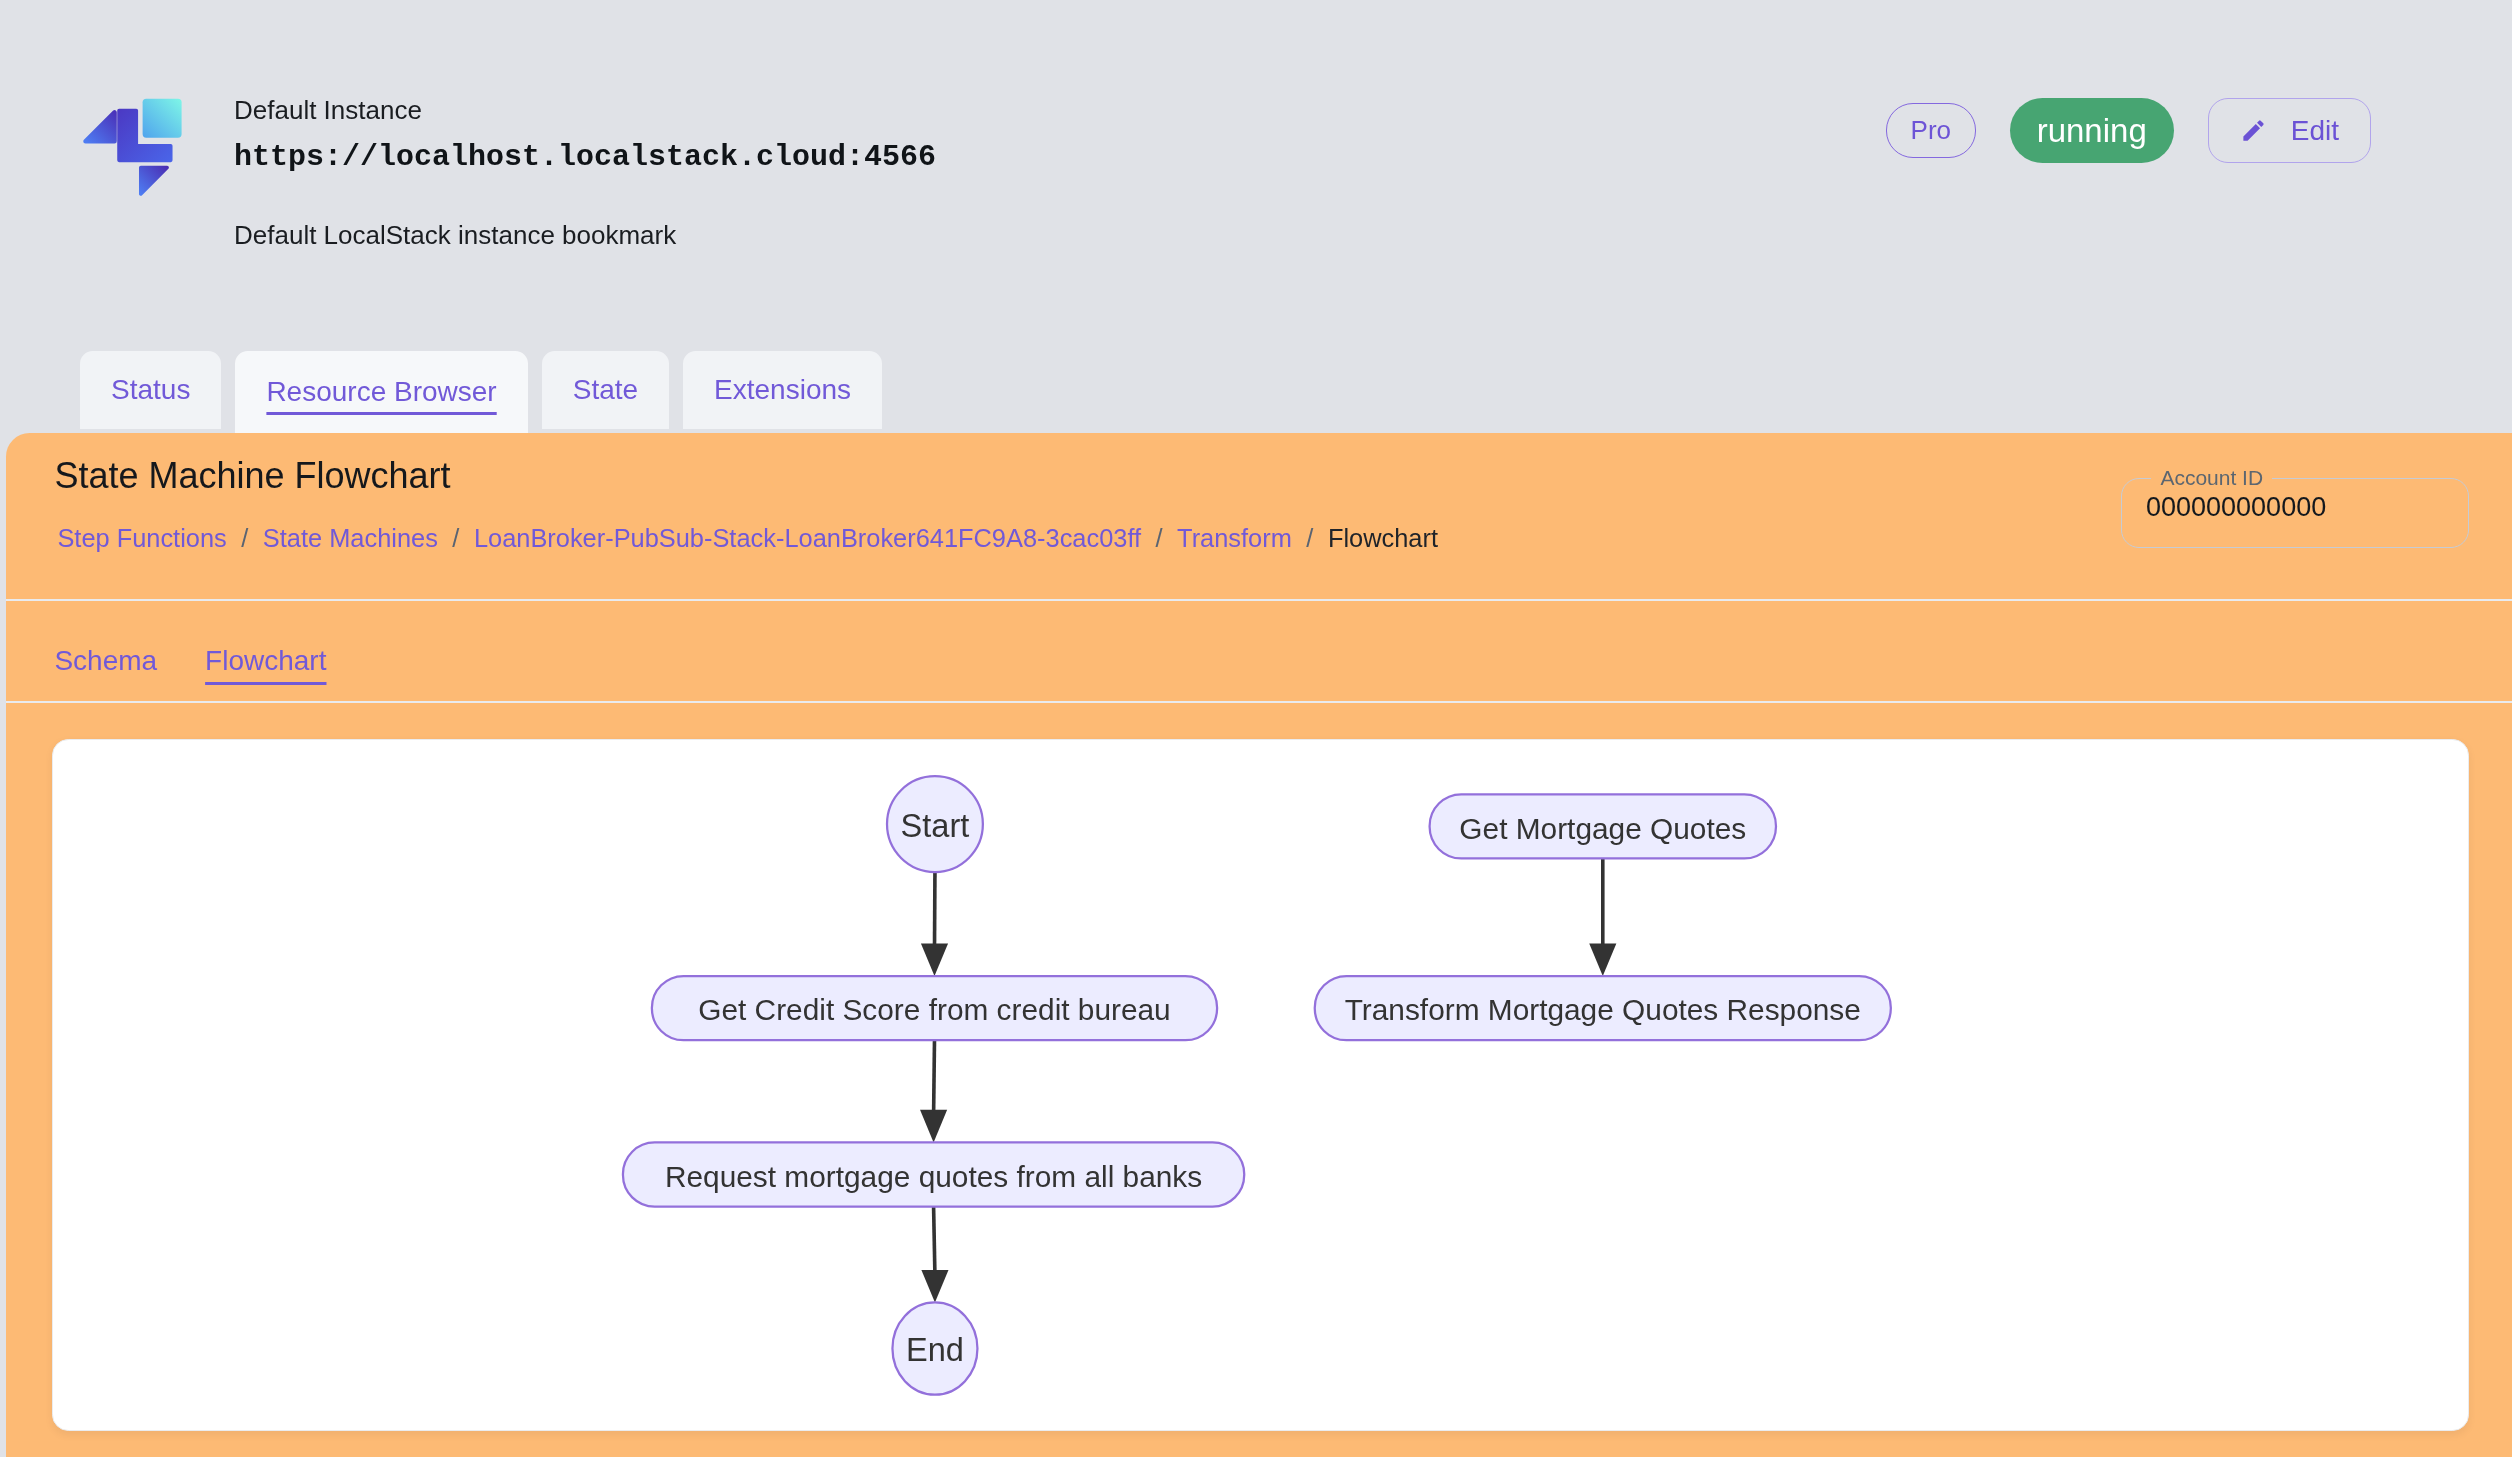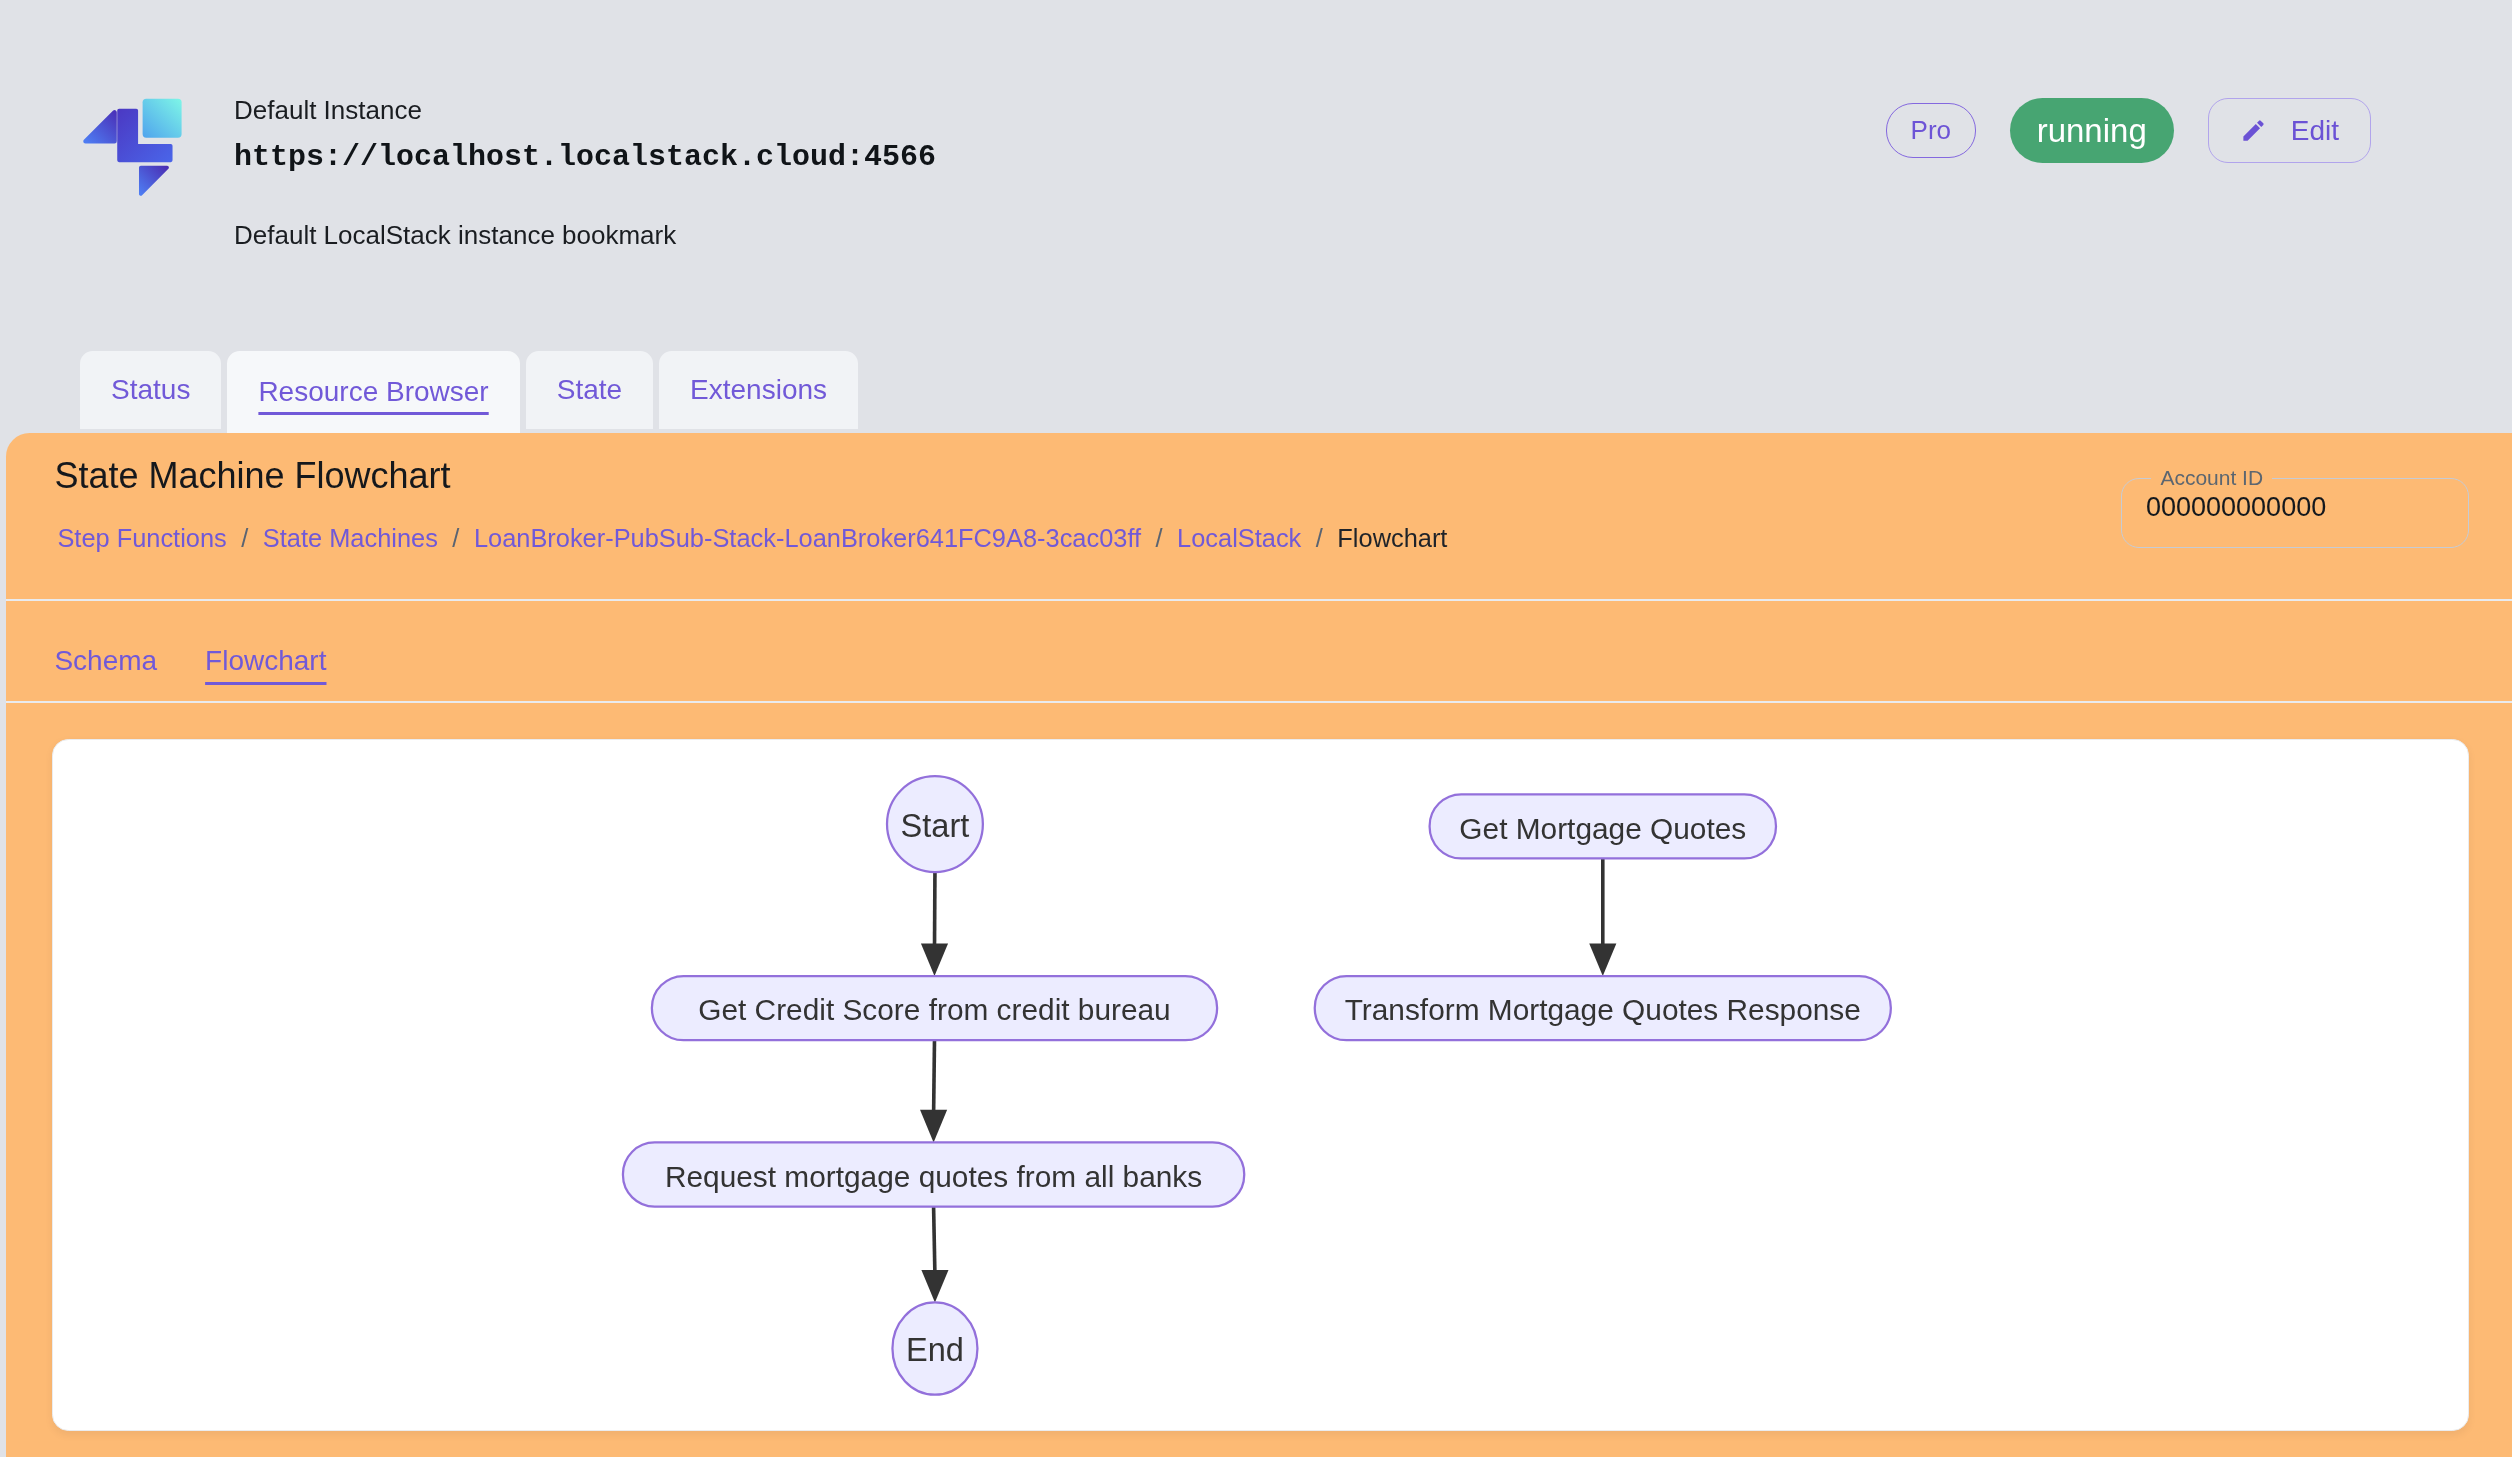--- a/index.html
+++ b/index.html
@@ -23,21 +23,21 @@
   .chip-pro { border:1.8px solid #8468DF; color:#6D54D6; border-radius:27px;
               padding:11px 23.6px; font-size:26px; background:transparent; }
   .chip-running { background:#47A572; color:#FFFFFF; border-radius:33px;
                   padding:13.6px 27px; font-size:33px; }
   .btn-edit { display:flex; align-items:center; gap:24px; border:1.8px solid #B1A4EC;
               color:#6B52D5; border-radius:20px; padding:15.4px 31px; font-size:28px;
               background:transparent; cursor:pointer; font-family:inherit; }
   .btn-edit svg { width:27px; height:27px; }
 
   
-  .tabs { position:absolute; left:80px; top:351px; display:flex; gap:6px; align-items:flex-start; }
+  .tabs { position:absolute; left:80px; top:351px; display:flex; gap:14px; align-items:flex-start; }
   .tab { background:#F1F3F6; border-radius:12.7px 12.7px 0 0; padding:0 31px; height:78px;
          display:flex; align-items:center; font-size:28px; color:#7159D8;
          text-decoration:none; cursor:pointer; }
   .tab.active { background:#F6F8FA; height:82px; text-decoration:underline;
                 text-underline-offset:11px; text-decoration-thickness:2.7px; }
 
   
   .panel { position:absolute; left:6.4px; top:433px; right:0; bottom:0;
            background:#fdba74; border-top-left-radius:23.6px; }
 
@@ -132,21 +132,21 @@
 
   <div class="page-title">State Machine Flowchart</div>
 
   <div class="breadcrumb">
     <a class="crumb">Step Functions</a>
     <span class="crumb-sep">/</span>
     <a class="crumb">State Machines</a>
     <span class="crumb-sep">/</span>
     <a class="crumb">LoanBroker-PubSub-Stack-LoanBroker641FC9A8-3cac03ff</a>
     <span class="crumb-sep">/</span>
-    <a class="crumb">LocalStack</a>
+    <a class="crumb">Transform</a>
     <span class="crumb-sep">/</span>
     <span class="crumb current">Flowchart</span>
   </div>
 
 
   <fieldset class="field field-account">
     <legend>Account ID</legend>
     <div class="field-value">
       <span>000000000000</span>
     </div>

